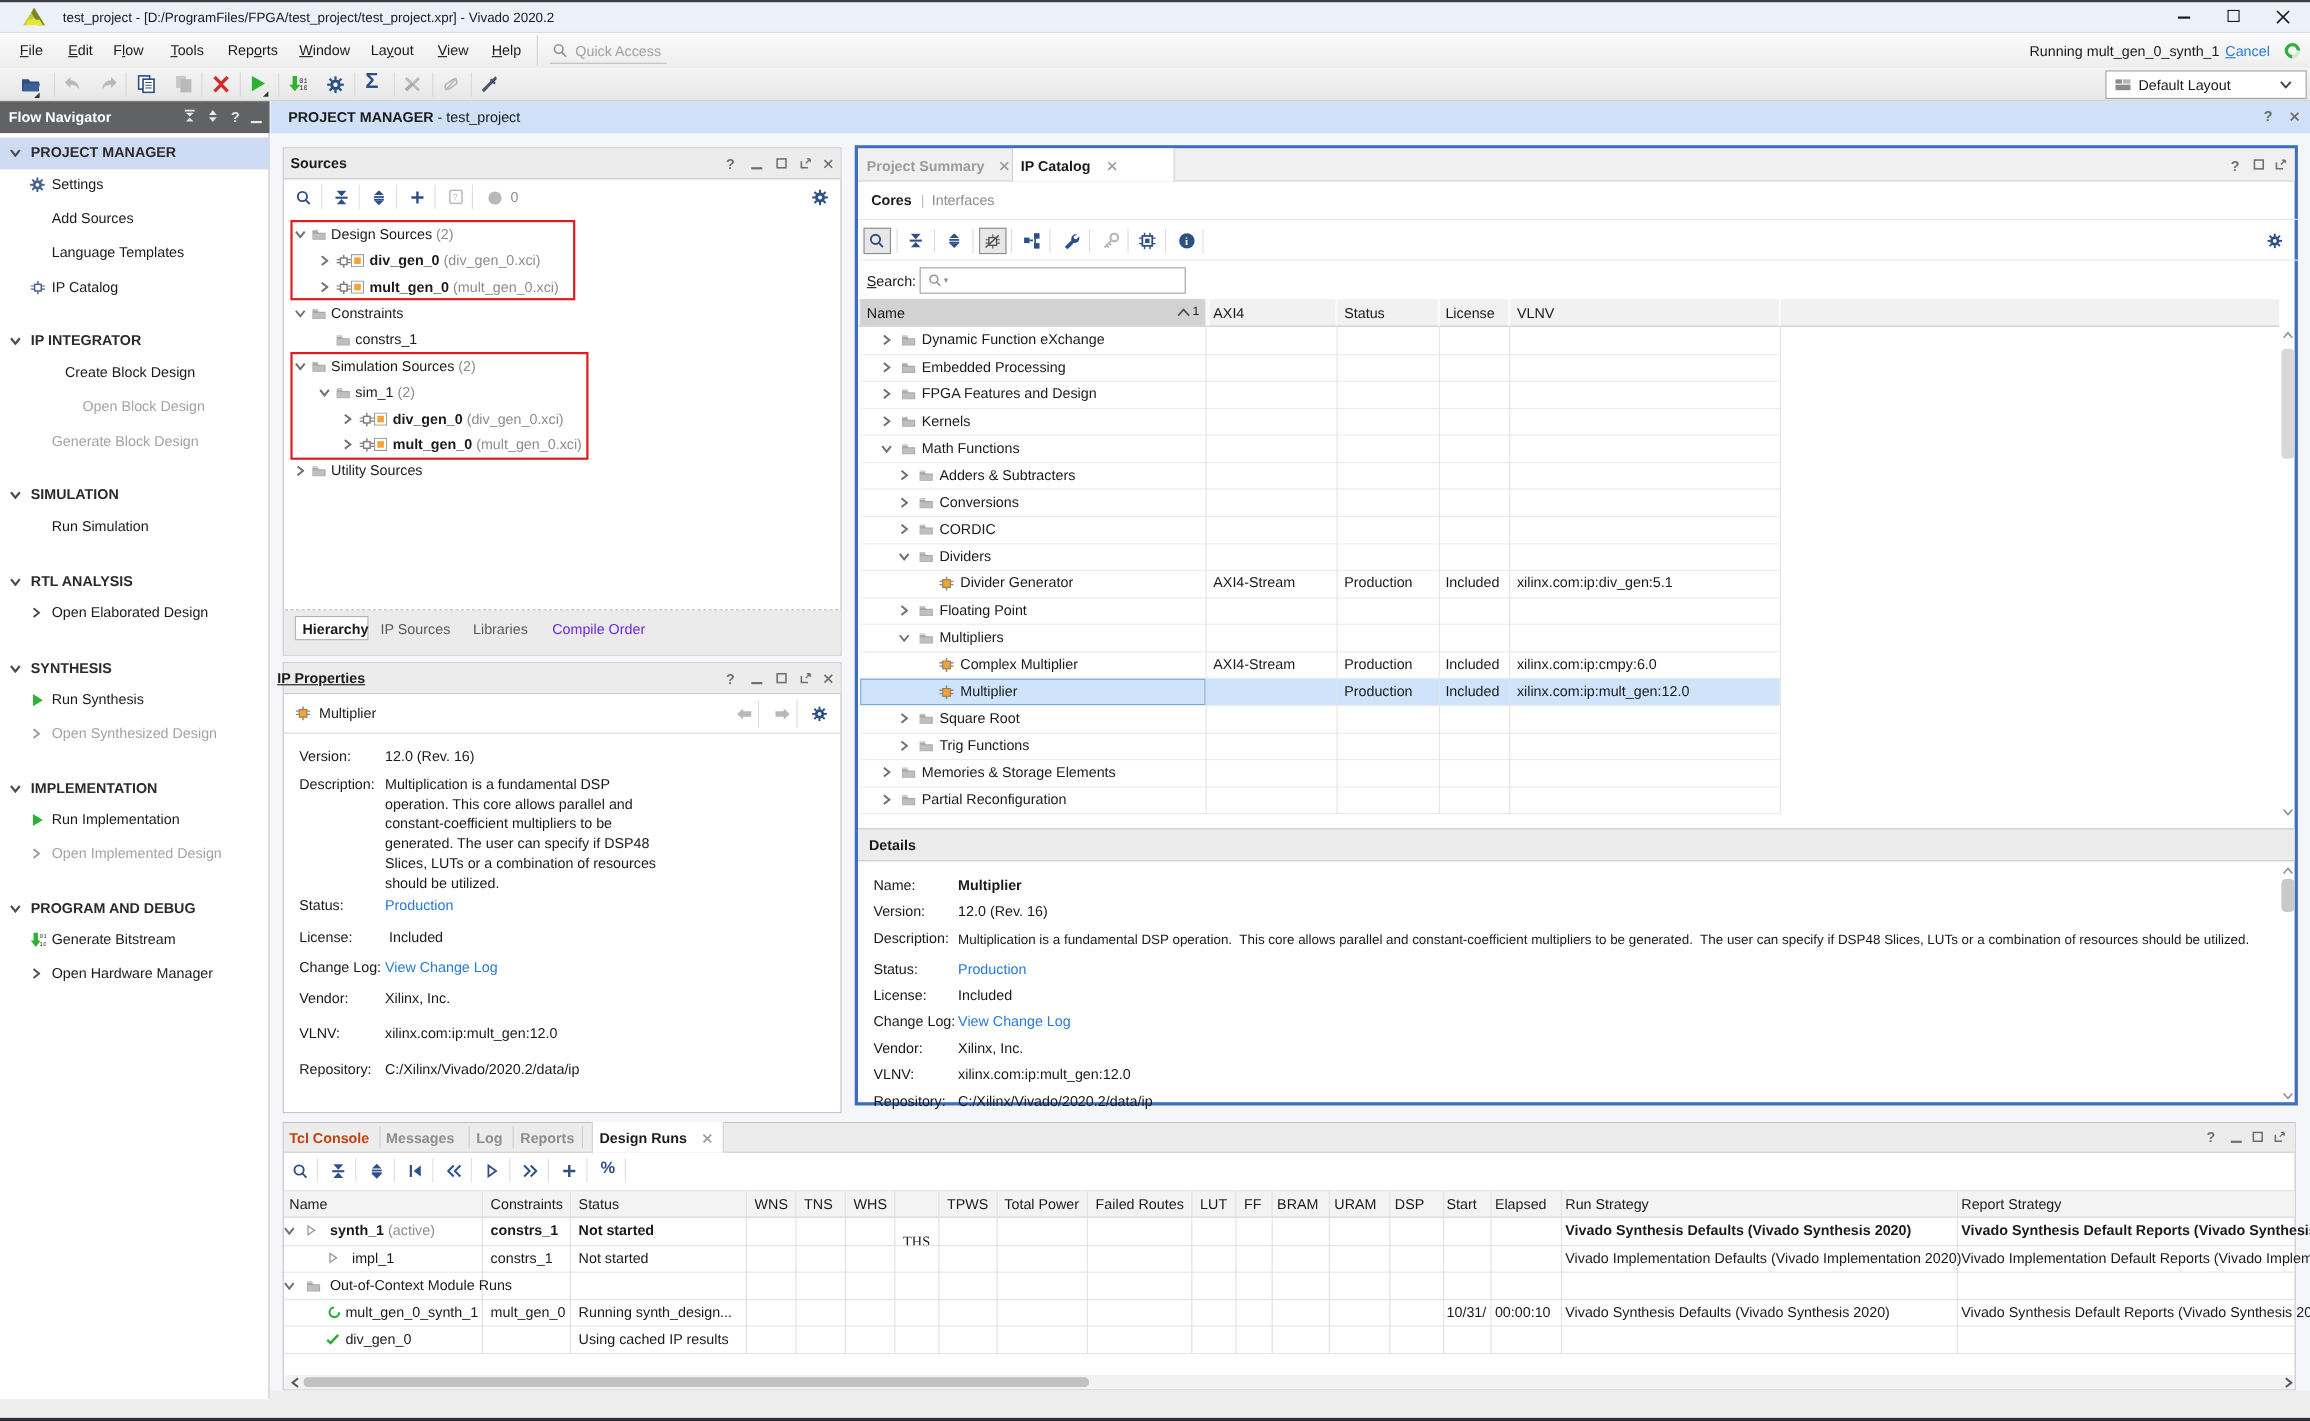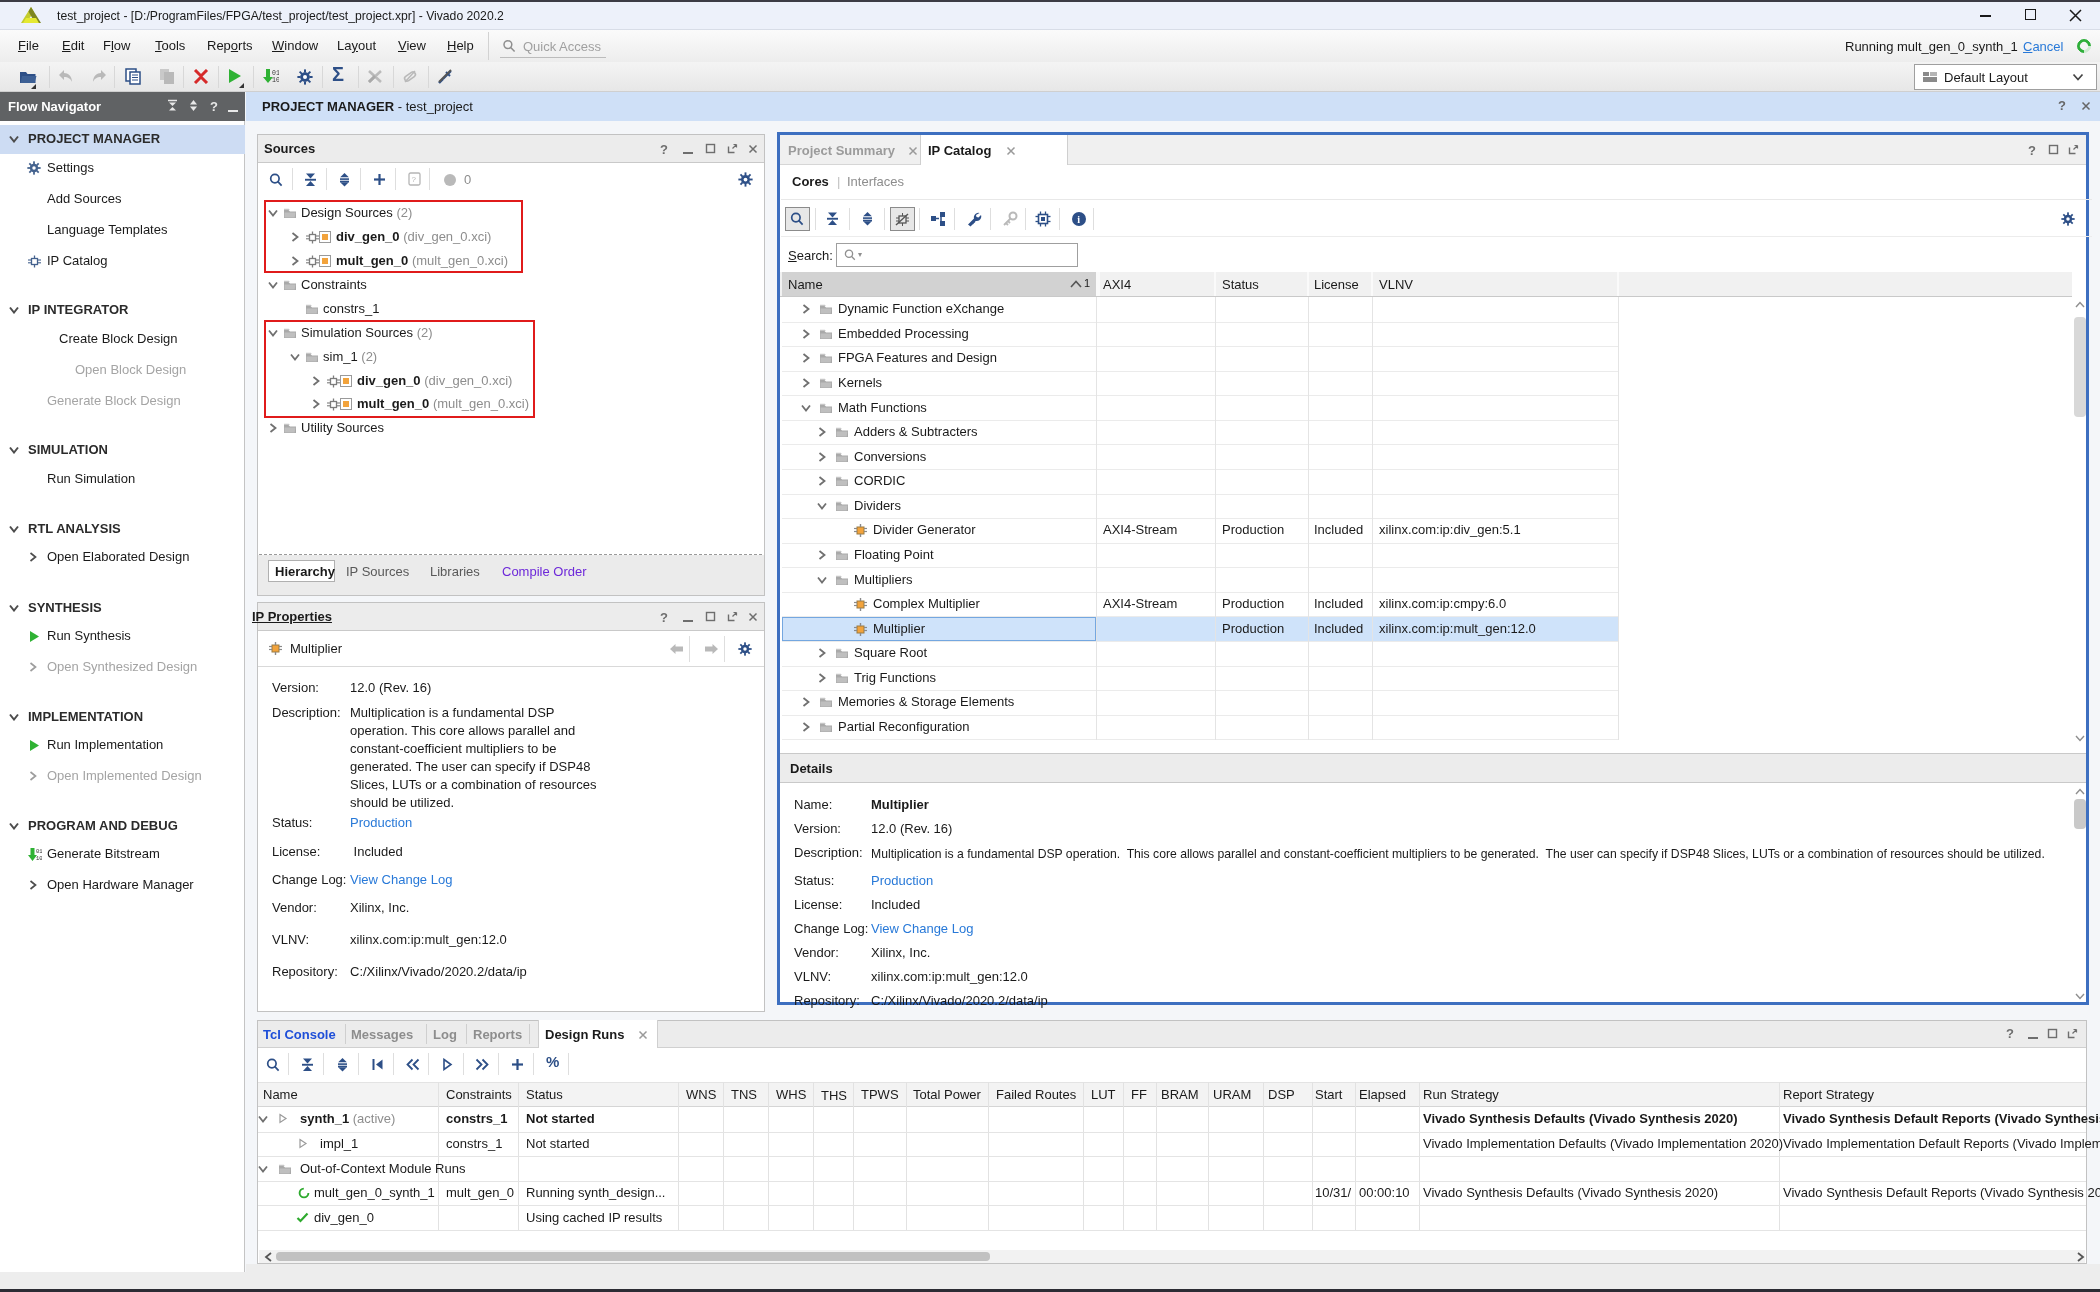--- a/index.html
+++ b/index.html
@@ -1108,21 +1108,21 @@
     </svg>
   </div>
 <div class="ic" style="left:2075px;top:993px;">
     <svg width="10" height="7" viewBox="0 0 10 7" style="">
       <path d="M1 1 L5 5.5 L9 1" stroke="#8f8f8f" stroke-width="1.4" fill="none"></path>
     </svg>
   </div>
 <div class="abs" style="left:2074px;top:799px;width:12px;height:30px;background:#c9c9c9;border-radius:4px;"></div>
 <div class="abs" style="left:257px;top:1020px;width:1830px;height:244px;background:#fff;border:1px solid #c2c2c2;"></div>
 <div class="abs" style="left:258px;top:1021px;width:1828px;height:27px;background:#ececec;border-bottom:1px solid #d0d0d0;"></div>
-<div class="txt" style="left:263px;top:1027px;color:#1d4ed8;font-weight:bold;">Tcl Console</div>
+<div class="txt" style="left:263px;top:1027px;color:#c2410c;font-weight:bold;">Tcl Console</div>
 <div class="txt" style="left:351px;top:1027px;color:#8d8d8d;font-weight:bold;">Messages</div>
 <div class="txt" style="left:433px;top:1027px;color:#8d8d8d;font-weight:bold;">Log</div>
 <div class="txt" style="left:473px;top:1027px;color:#8d8d8d;font-weight:bold;">Reports</div>
 <div class="abs" style="left:345px;top:1024px;width:1px;height:20px;background:#cfcfcf;"></div>
 <div class="abs" style="left:426px;top:1024px;width:1px;height:20px;background:#cfcfcf;"></div>
 <div class="abs" style="left:466px;top:1024px;width:1px;height:20px;background:#cfcfcf;"></div>
 <div class="abs" style="left:529px;top:1024px;width:1px;height:20px;background:#cfcfcf;"></div>
 <div class="abs" style="left:538px;top:1020px;width:120px;height:28px;background:#fff;border-right:1px solid #cfcfcf;border-left:1px solid #cfcfcf;"></div>
 <div class="txt b" style="left:545px;top:1027px;">Design Runs</div>
 <div class="ic" style="left:638px;top:1030px;">
@@ -1201,21 +1201,21 @@
 <div class="abs" style="left:498px;top:1053px;width:1px;height:22px;background:#dedede;"></div>
 <div class="abs" style="left:533px;top:1053px;width:1px;height:22px;background:#dedede;"></div>
 <div class="abs" style="left:568px;top:1053px;width:1px;height:22px;background:#dedede;"></div>
 <div class="abs" style="left:258px;top:1082px;width:1828px;height:25px;background:#f3f3f3;border-bottom:1px solid #d5d5d5;border-top:1px solid #e3e3e3;"></div>
 <div class="txt" style="left:263px;top:1087px;">Name</div>
 <div class="txt" style="left:446px;top:1087px;">Constraints</div>
 <div class="txt" style="left:526px;top:1087px;">Status</div>
 <div class="txt" style="left:686px;top:1087px;">WNS</div>
 <div class="txt" style="left:731px;top:1087px;">TNS</div>
 <div class="txt" style="left:776px;top:1087px;">WHS</div>
-<div class="txt" style="left:821px;top:1088px;">THS</div>
+<div class="txt" style="left:821px;top:1121px;font-family:Liberation Serif, serif;">THS</div>
 <div class="txt" style="left:861px;top:1087px;">TPWS</div>
 <div class="txt" style="left:913px;top:1087px;">Total Power</div>
 <div class="txt" style="left:996px;top:1087px;">Failed Routes</div>
 <div class="txt" style="left:1091px;top:1087px;">LUT</div>
 <div class="txt" style="left:1131px;top:1087px;">FF</div>
 <div class="txt" style="left:1161px;top:1087px;">BRAM</div>
 <div class="txt" style="left:1213px;top:1087px;">URAM</div>
 <div class="txt" style="left:1268px;top:1087px;">DSP</div>
 <div class="txt" style="left:1315px;top:1087px;">Start</div>
 <div class="txt" style="left:1359px;top:1087px;">Elapsed</div>

